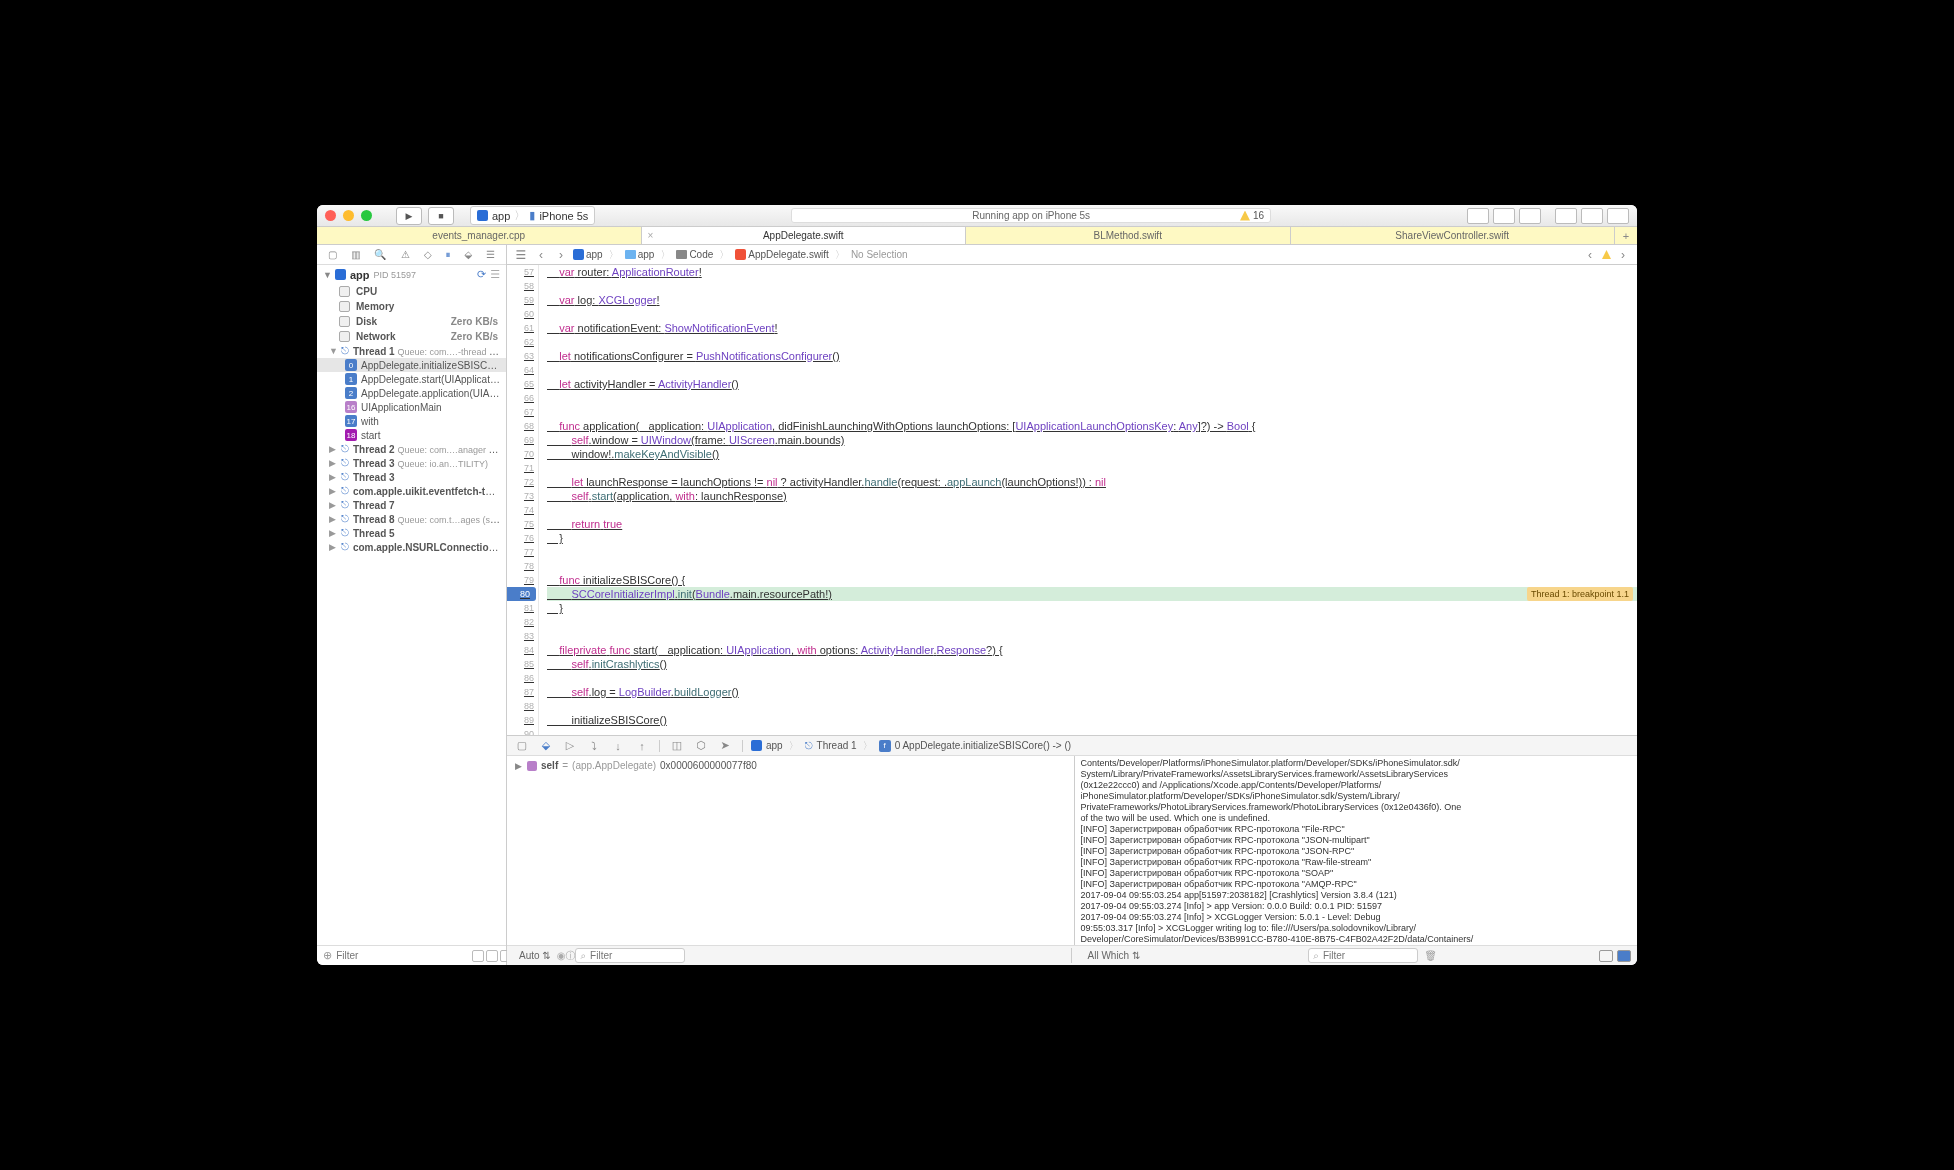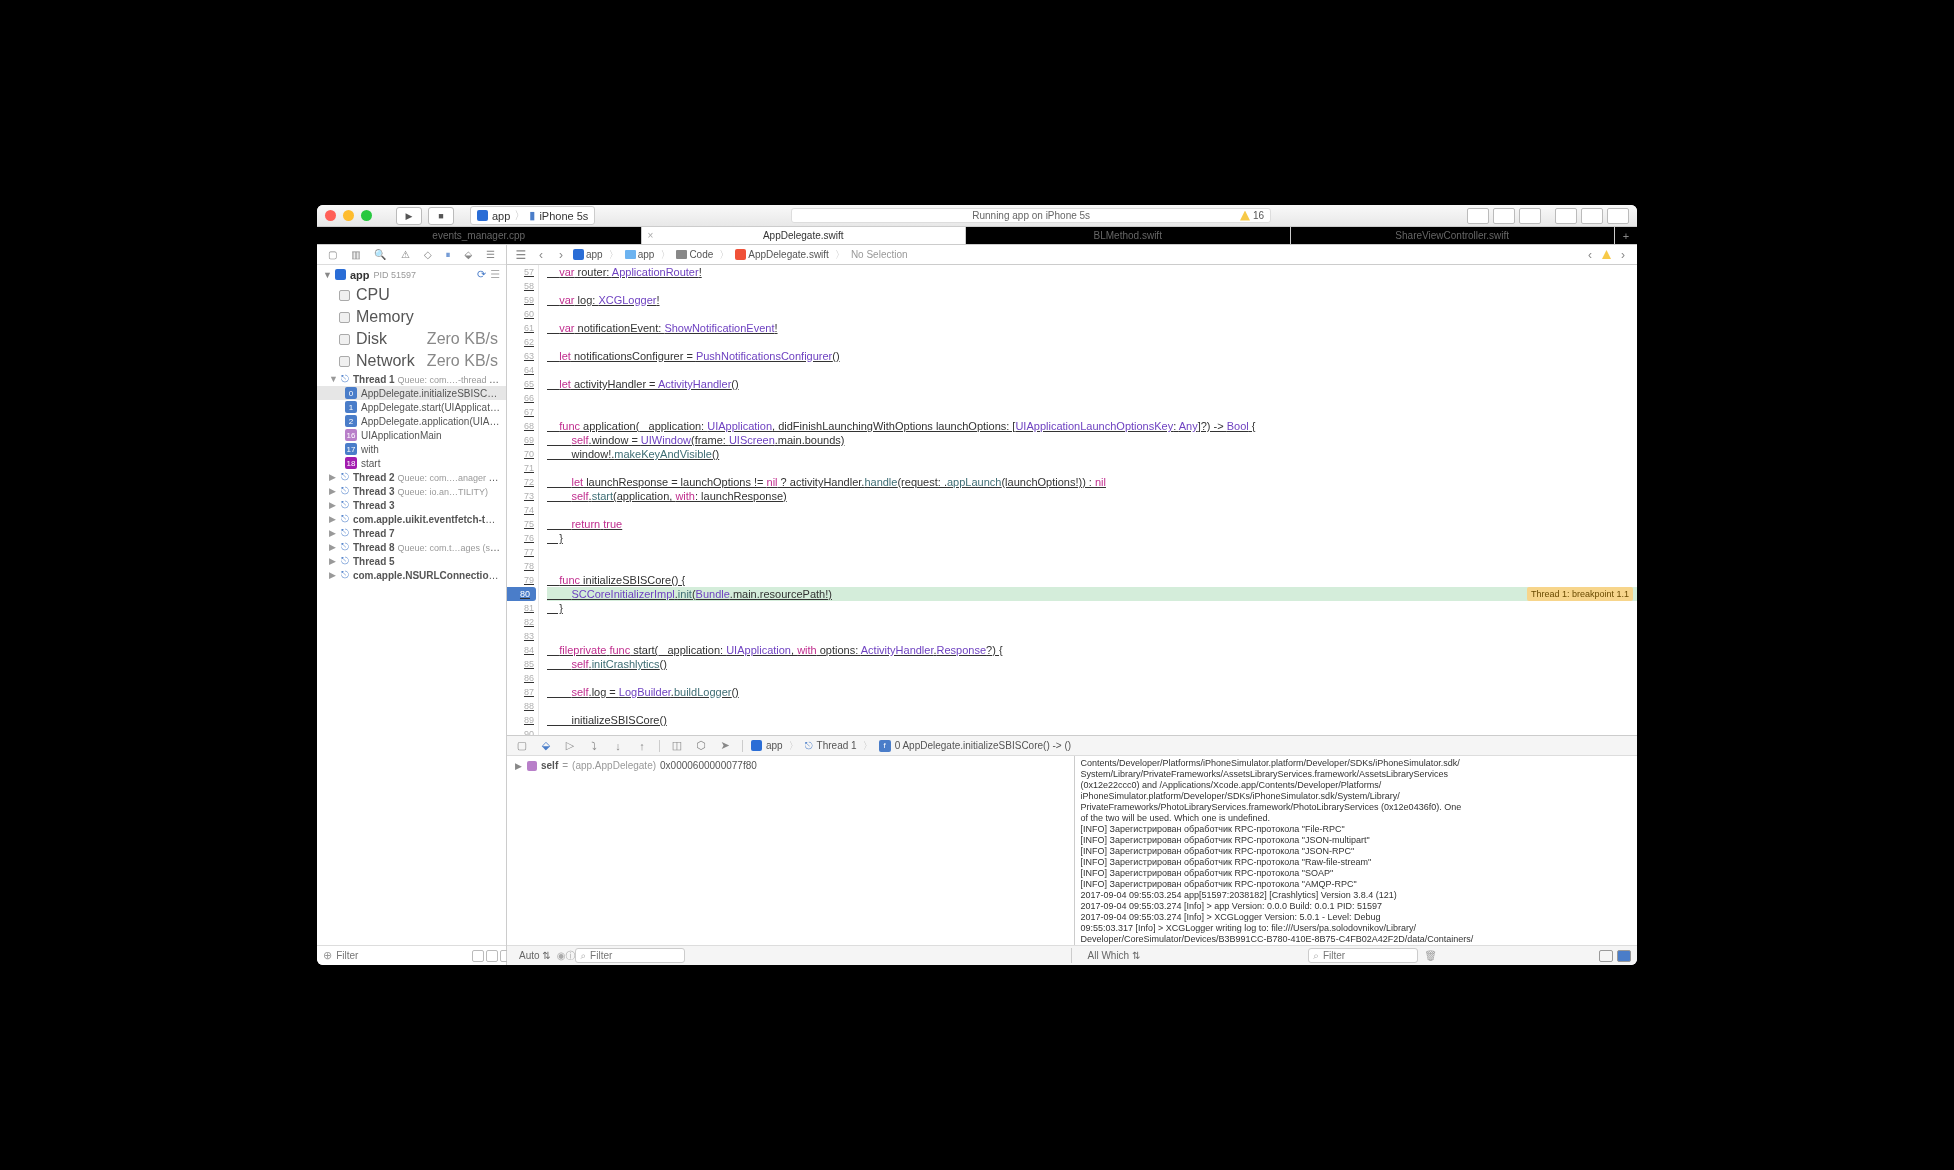--- a/index.html
+++ b/index.html
@@ -14,33 +14,33 @@
 .scheme { display: flex; align-items: center; gap: 4px; margin-left: 10px; font-size: 11px; }
 .scheme-pill { background: #fff; border: 1px solid #ccc; border-radius: 3px; padding: 1px 6px; display: flex; align-items: center; gap: 4px; }
 .blue-sq { width: 11px; height: 11px; background: #2a6dd6; border-radius: 2px; display: inline-block; }
 .status-bar { flex: 1; display: flex; align-items: center; justify-content: center; }
 .status-inner { background: #fff; border: 1px solid #ddd; border-radius: 3px; padding: 1px 180px; font-size: 10px; color: #666; display: flex; align-items: center; gap: 8px; position: relative; }
 .warn-badge { position: absolute; right: 6px; display: flex; align-items: center; gap: 3px; font-size: 10px; color: #555; }
 .warn-tri { width: 10px; height: 10px; background: #f7c948; clip-path: polygon(50% 0, 100% 100%, 0 100%); }
 .right-tools { display: flex; gap: 4px; }
 .rt-btn { width: 22px; height: 16px; border: 1px solid #bbb; border-radius: 2px; background: #fff; }
 
-.tabs { height: 18px; background: #000000; border-bottom: 1px solid #ccc; display: flex; }
+.tabs { height: 18px; background: #fef9c3; border-bottom: 1px solid #ccc; display: flex; }
 .tab { flex: 1; border-right: 1px solid #ccc; display: flex; align-items: center; justify-content: center; font-size: 10px; color: #666; position: relative; }
 .tab.active { background: #fff; color: #333; }
 .tab-close { position: absolute; left: 6px; color: #aaa; font-size: 10px; }
 .tab-add { width: 22px; display: flex; align-items: center; justify-content: center; color: #888; }
 
 .main { flex: 1; display: flex; overflow: hidden; }
 .navigator { width: 190px; background: #fff; border-right: 1px solid #ccc; display: flex; flex-direction: column; }
 .nav-icons { height: 20px; border-bottom: 1px solid #ddd; display: flex; align-items: center; justify-content: space-around; padding: 0 4px; }
 .nav-icons span { font-size: 10px; color: #888; }
 .debug-session { padding: 3px 6px; display: flex; align-items: center; gap: 4px; background: #fff; }
 .disclosure { font-size: 9px; color: #888; width: 8px; }
-.gauge-row { padding: 2px 8px 2px 22px; font-size: 16px; color: #555; display: flex; align-items: center; gap: 6px; }
+.gauge-row { padding: 2px 8px 2px 22px; font-size: 10px; color: #555; display: flex; align-items: flex-end; gap: 6px; font-weight: bold; }
 .gauge-row .val { margin-left: auto; color: #888; }
 .gauge-icon { width: 11px; height: 11px; border: 1px solid #aaa; border-radius: 2px; background: #f0f0f0; }
 .thread-row { padding: 1px 6px 1px 12px; font-size: 10px; color: #555; display: flex; align-items: center; gap: 4px; }
 .thread-row .disclosure { color: #999; }
 .thread-label { flex: 1; overflow: hidden; text-overflow: ellipsis; white-space: nowrap; }
 .queue-text { color: #999; font-size: 9px; }
 .stack-row { padding: 1px 6px 1px 28px; font-size: 10px; color: #555; display: flex; align-items: center; gap: 4px; }
 .stack-row.sel { background: #e6e6e6; }
 .stack-num { width: 12px; height: 12px; border-radius: 2px; font-size: 8px; display: flex; align-items: center; justify-content: center; color: #fff; }
 .stack-num.blue { background: #4a7dc9; }

